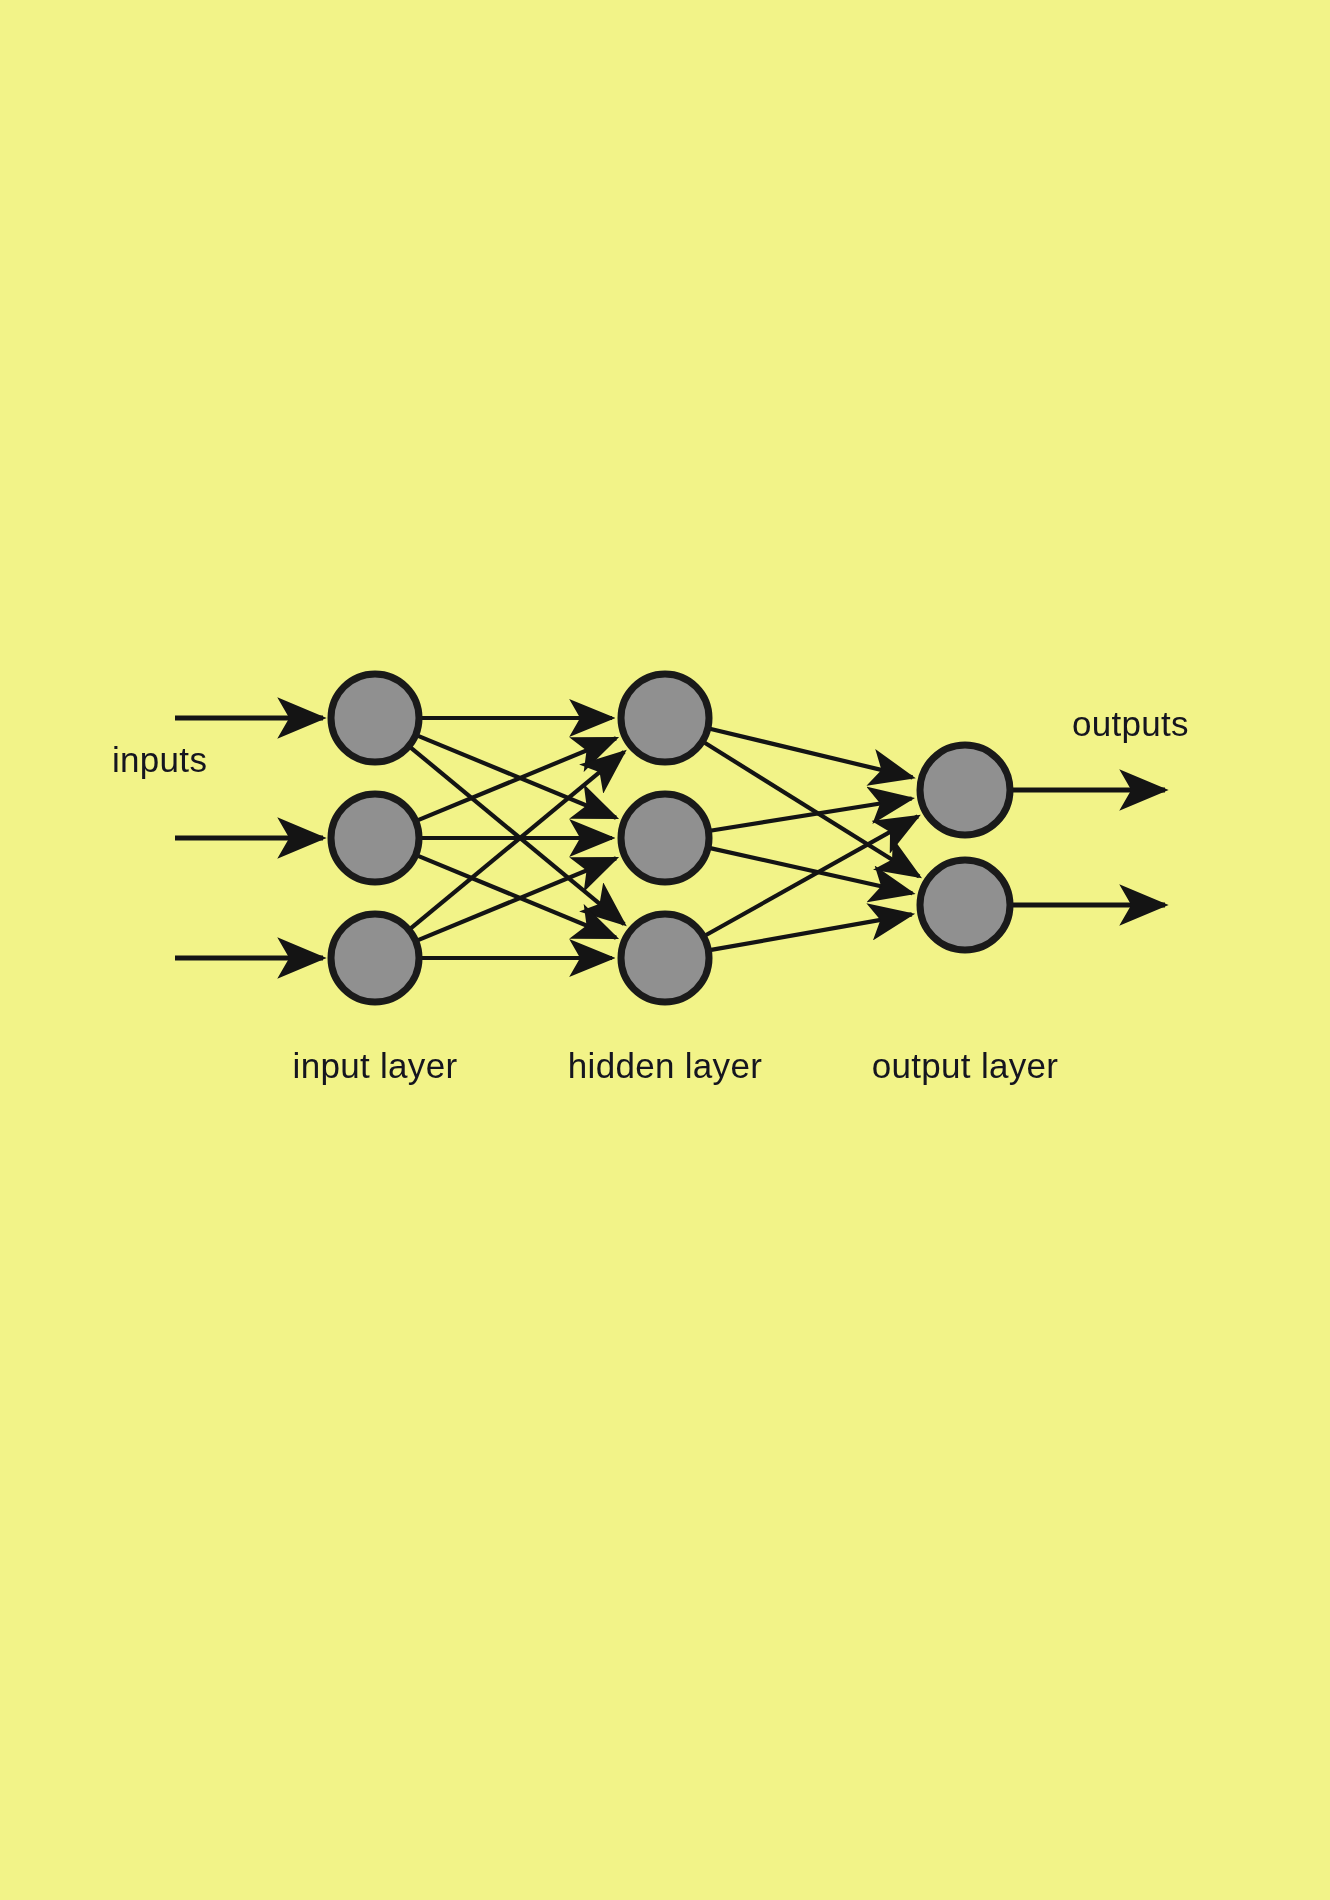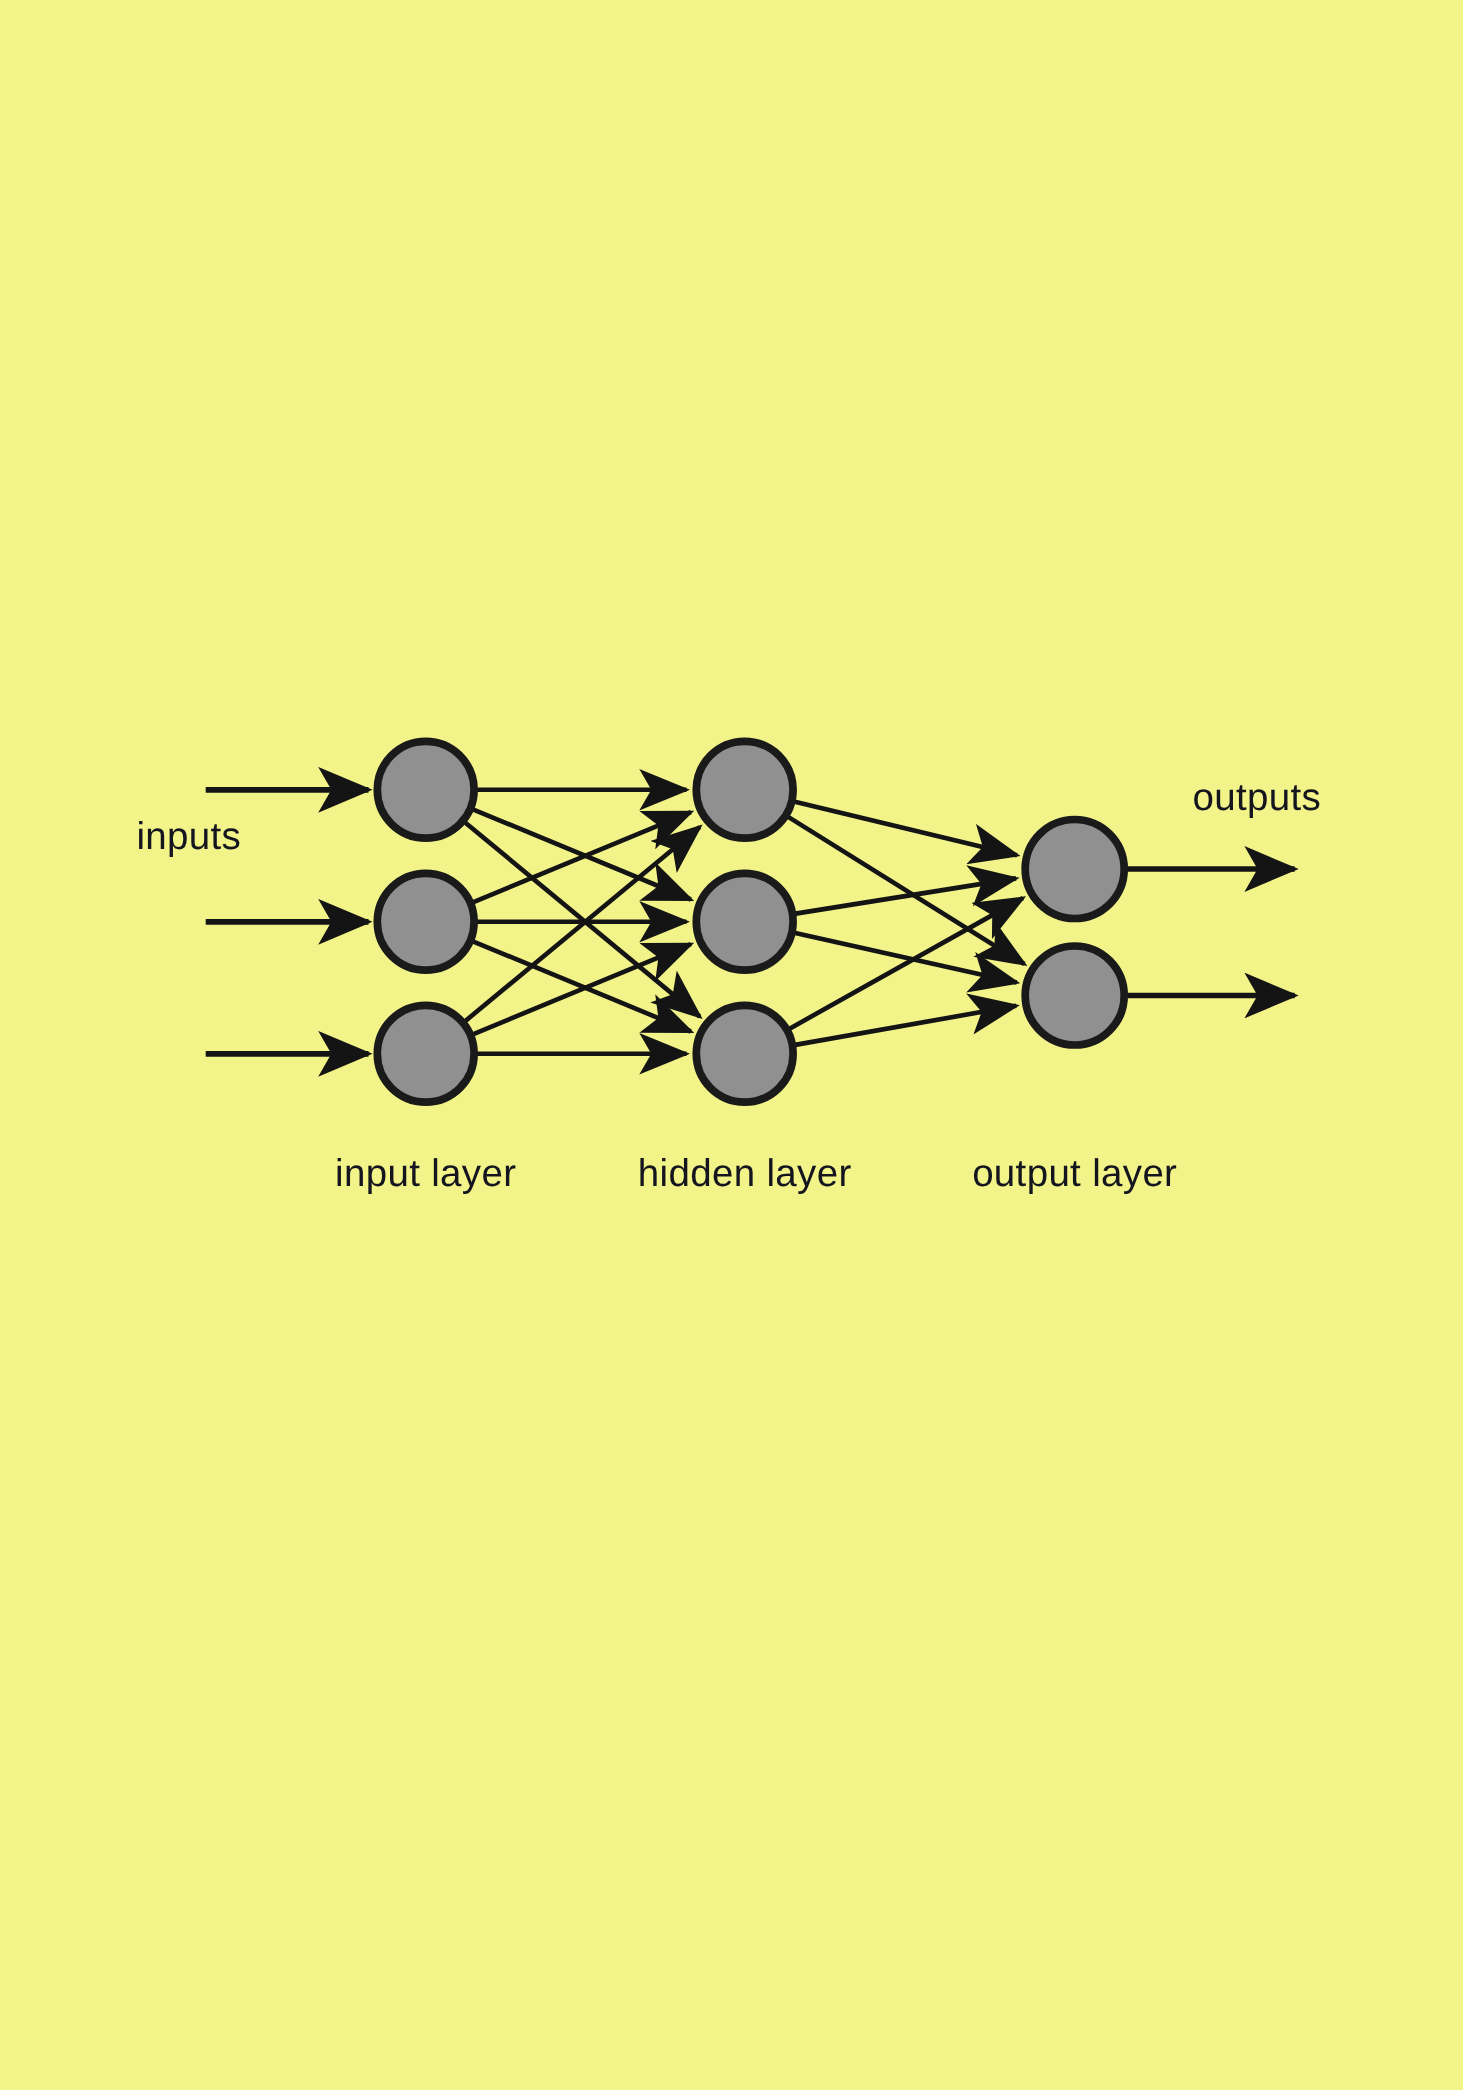--- a/index.html
+++ b/index.html
@@ -9,21 +9,21 @@
   body {
     width: 1330px;
     height: 1900px;
     background: #f2f388;
     font-family: "Liberation Sans", sans-serif;
     overflow: hidden;
     position: relative;
   }
   #figure {
     position: absolute;
-    left: 12px;
+    left: 0;
     top: 0;
     width: 1122px;
     height: 1900px;
   }
   svg.net {
     display: block;
     width: 1330px;
     height: 1900px;
   }
   .node-circle {

